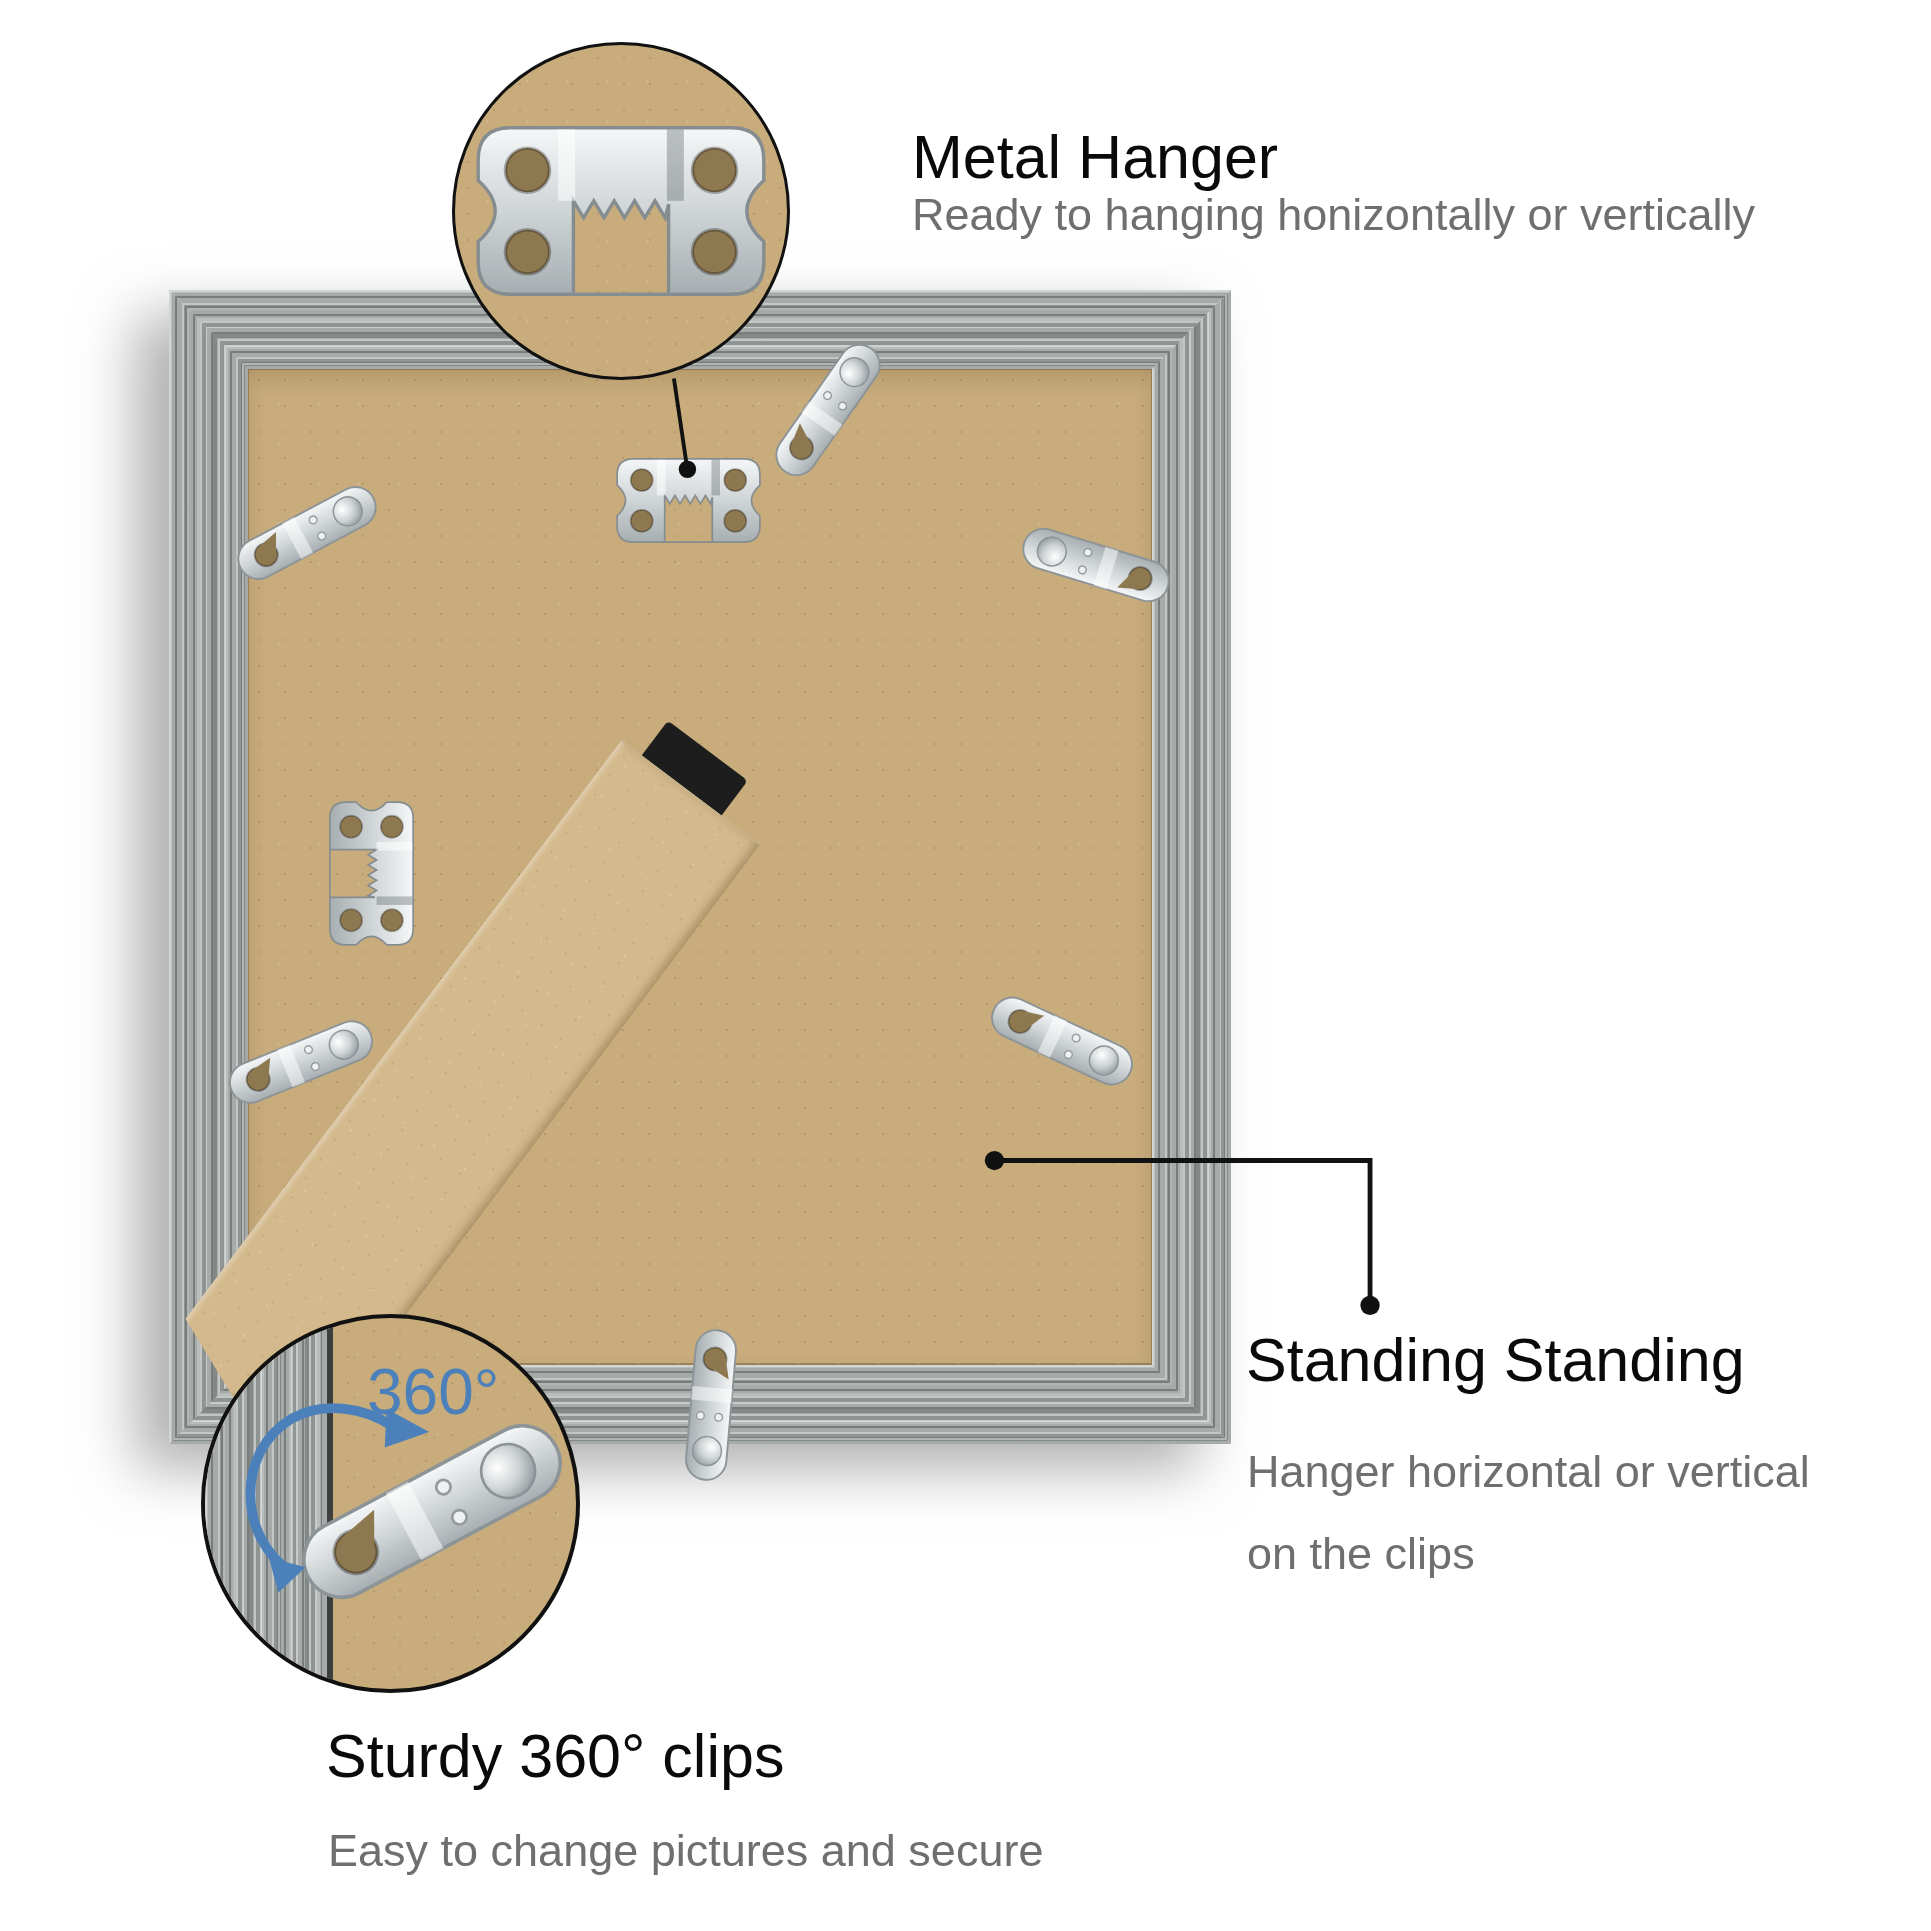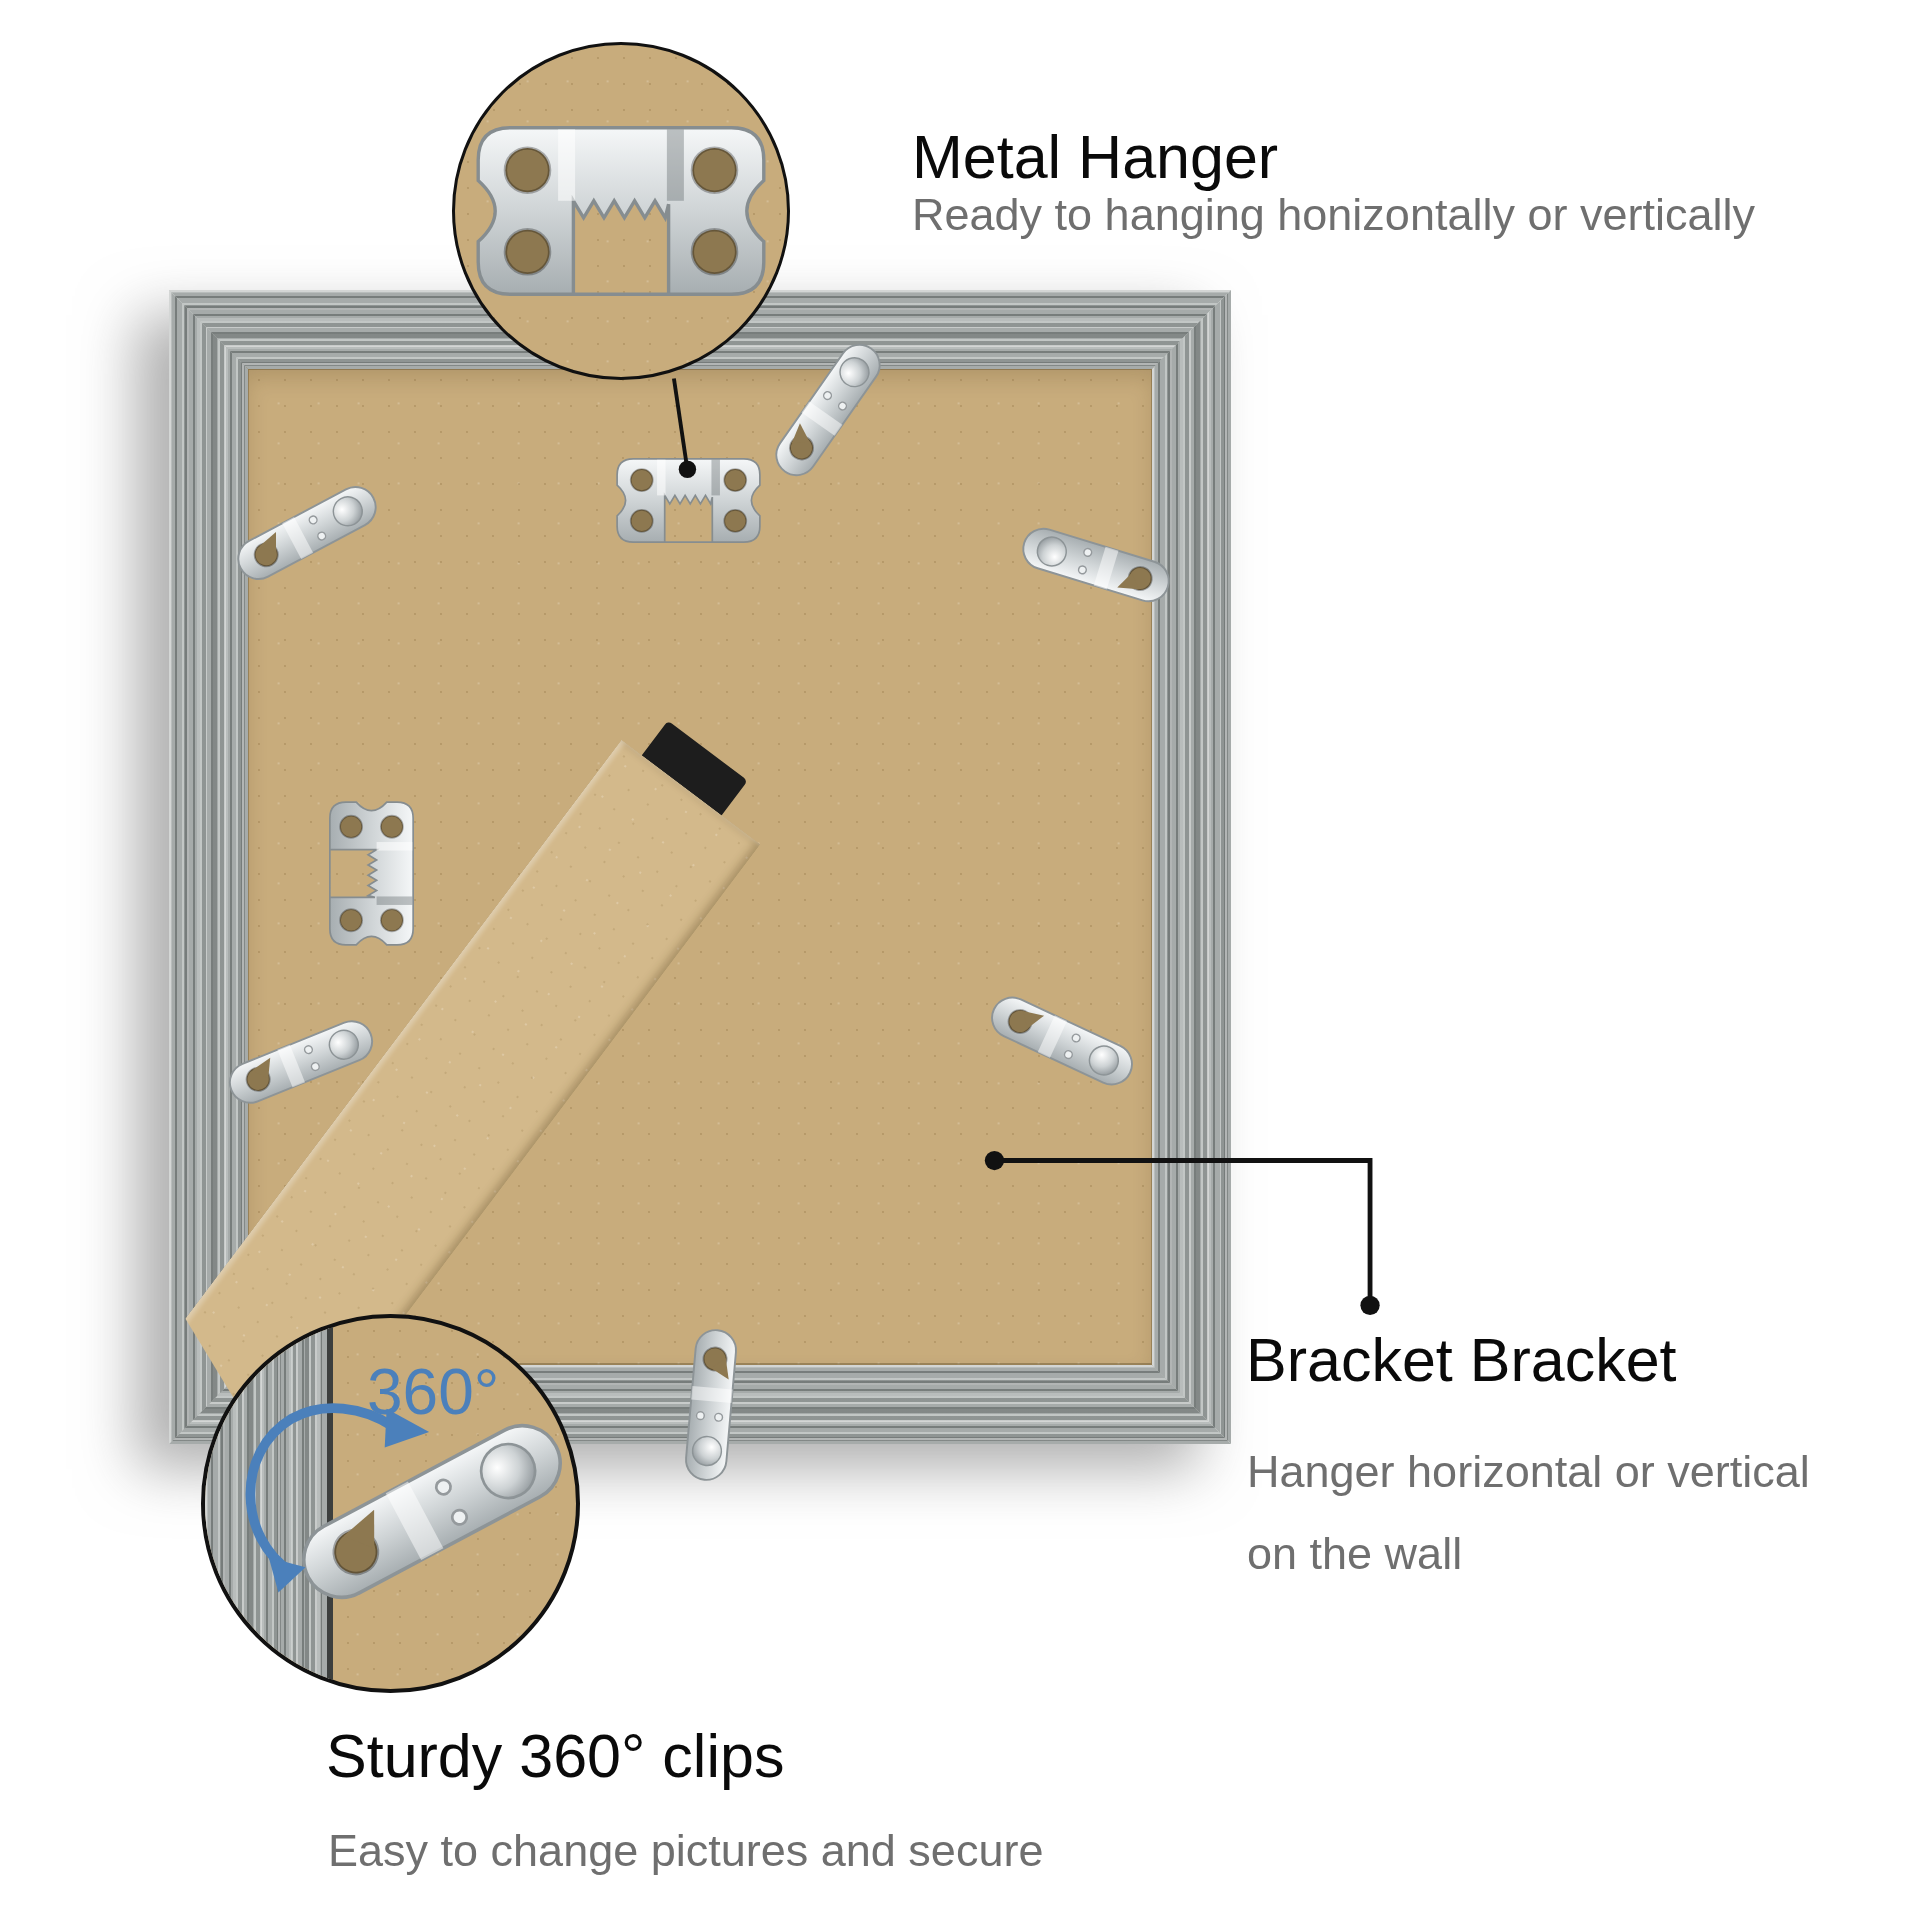--- a/index.html
+++ b/index.html
@@ -195,21 +195,21 @@
       <path d="M 88 262 C 36 228 30 140 90 104 C 122 86 164 92 194 112" fill="none" stroke="#4b80bb" stroke-width="10" stroke-linecap="round"></path>
       <polygon points="188,94 232,118 186,134" fill="#4b80bb"></polygon>
       <polygon points="66,248 104,258 76,284" fill="#4b80bb"></polygon>
     </svg>
     <div class="abs blue-label" style="left:162px;top:37px">360°</div>
   </div>
 
   <div class="abs heading" style="left:912px;top:122px">Metal Hanger</div>
   <div class="abs sub" style="left:912px;top:189px">Ready to hanging honizontally or vertically</div>
 
-  <div class="abs heading" style="left:1246px;top:1325px">Bracket Bracket</div>
+  <div class="abs heading" style="left:1246px;top:1325px">Standing Standing</div>
   <div class="abs sub" style="left:1247px;top:1446px">Hanger horizontal or vertical</div>
-  <div class="abs sub" style="left:1247px;top:1528px">on the wall</div>
+  <div class="abs sub" style="left:1247px;top:1528px">on the clips</div>
 
   <div class="abs heading" style="left:326px;top:1721px">Sturdy 360° clips</div>
   <div class="abs sub" style="left:328px;top:1825px">Easy to change pictures and secure</div>
 
 </div>
 
 
 </body></html>

